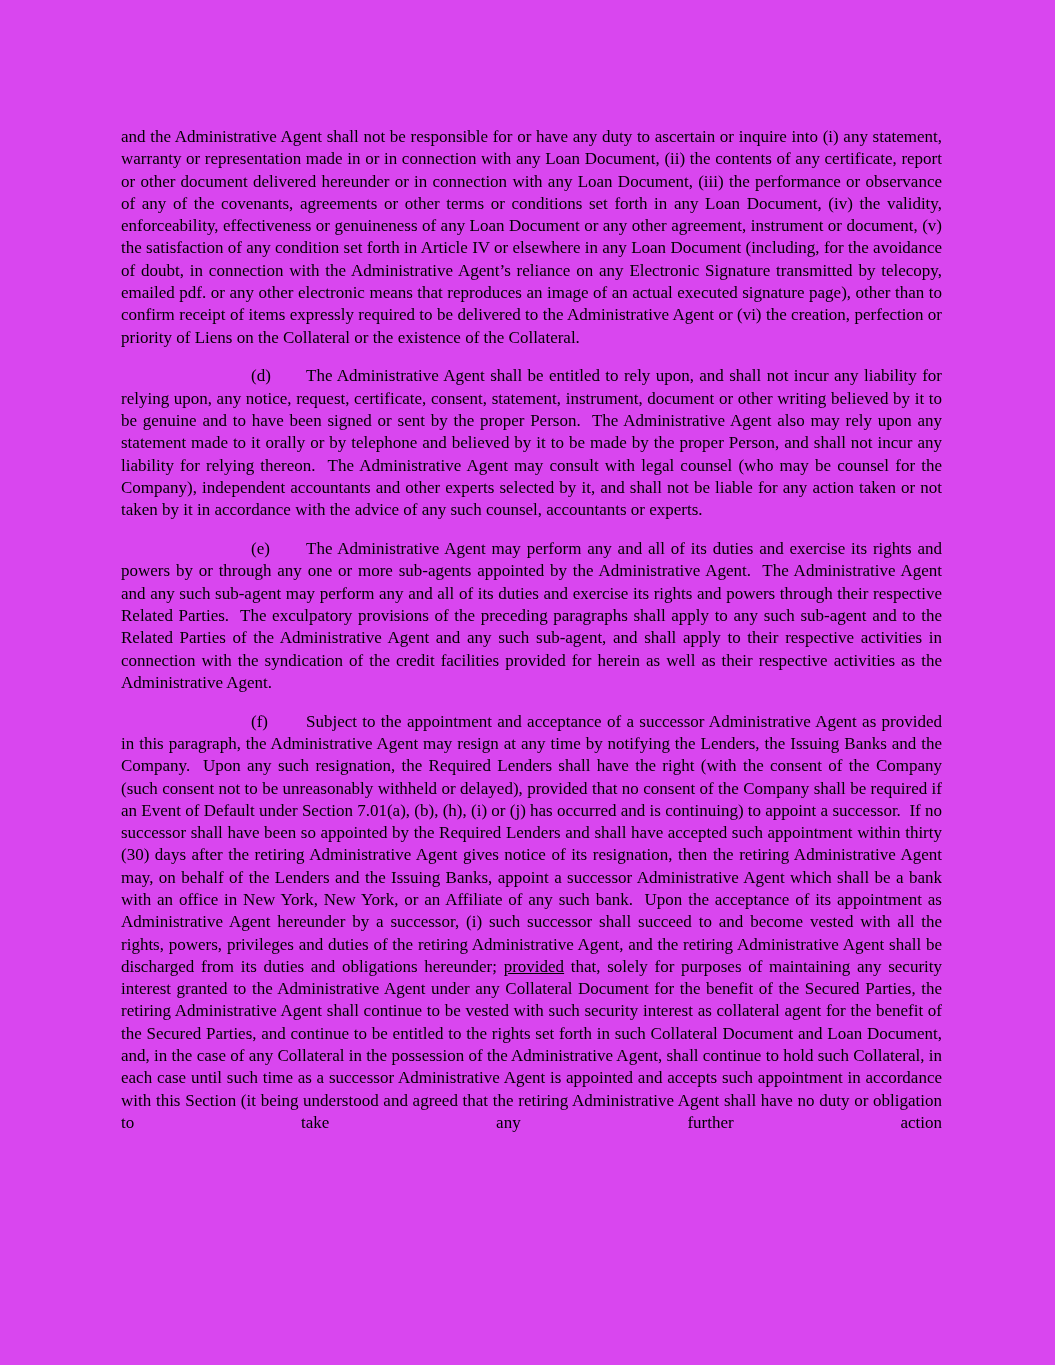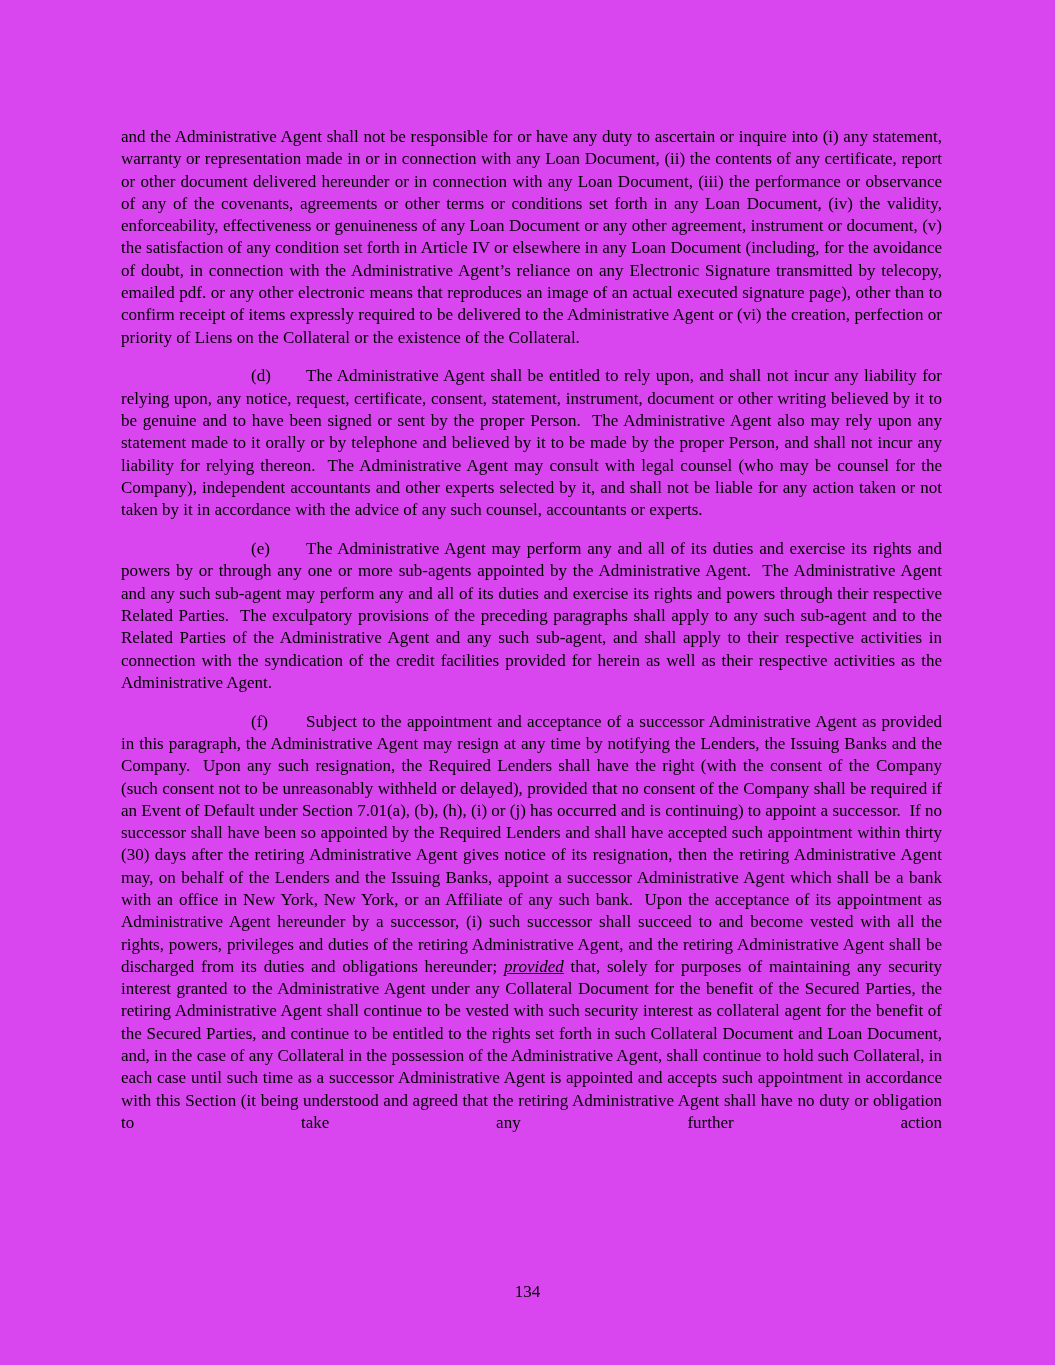--- a/index.html
+++ b/index.html
@@ -37,21 +37,20 @@
   .tab {
     display: inline-block;
     width: 130px;
   }
   .plabel {
     display: inline-block;
     width: 55px;
   }
   .underlined {
     text-decoration: underline;
-    font-style: italic;
   }
   .page-number {
     position: absolute;
     top: 1281px;
     left: 0;
     width: 100%;
     text-align: center;
     font-size: 17px;
     line-height: 22.3px;
   }
@@ -65,14 +64,13 @@
     <p class="para"><span>and the Administrative Agent shall not be responsible for or have any duty to ascertain or inquire into (i) any statement, warranty or representation made in or in connection with any Loan Document, (ii) the contents of any certificate, report or other document delivered hereunder or in connection with any Loan Document, (iii) the performance or observance of any of the covenants, agreements or other terms or conditions set forth in any Loan Document, (iv) the validity, enforceability, effectiveness or genuineness of any Loan Document or any other agreement, instrument or document, (v) the satisfaction of any condition set forth in Article IV or elsewhere in any Loan Document (including, for the avoidance of doubt, in connection with the Administrative Agent’s reliance on any Electronic Signature transmitted by telecopy, emailed pdf. or any other electronic means that reproduces an image of an actual executed signature page), other than to confirm receipt of items expressly required to be delivered to the Administrative Agent or (vi) the creation, perfection or priority of Liens on the Collateral or the existence of the Collateral.</span></p>
 
     <p class="para"><span class="tab"></span><span class="plabel">(d)</span><span>The Administrative Agent shall be entitled to rely upon, and shall not incur any liability for relying upon, any notice, request, certificate, consent, statement, instrument, document or other writing believed by it to be genuine and to have been signed or sent by the proper Person.  The Administrative Agent also may rely upon any statement made to it orally or by telephone and believed by it to be made by the proper Person, and shall not incur any liability for relying thereon.  The Administrative Agent may consult with legal counsel (who may be counsel for the Company), independent accountants and other experts selected by it, and shall not be liable for any action taken or not taken by it in accordance with the advice of any such counsel, accountants or experts.</span></p>
 
     <p class="para"><span class="tab"></span><span class="plabel">(e)</span><span>The Administrative Agent may perform any and all of its duties and exercise its rights and powers by or through any one or more sub-agents appointed by the Administrative Agent.  The Administrative Agent and any such sub-agent may perform any and all of its duties and exercise its rights and powers through their respective Related Parties.  The exculpatory provisions of the preceding paragraphs shall apply to any such sub-agent and to the Related Parties of the Administrative Agent and any such sub-agent, and shall apply to their respective activities in connection with the syndication of the credit facilities provided for herein as well as their respective activities as the Administrative Agent.</span></p>
 
     <p class="para para-f"><span class="tab"></span><span class="plabel">(f)</span><span>Subject to the appointment and acceptance of a successor Administrative Agent as provided in this paragraph, the Administrative Agent may resign at any time by notifying the Lenders, the Issuing Banks and the Company.  Upon any such resignation, the Required Lenders shall have the right (with the consent of the Company (such consent not to be unreasonably withheld or delayed), provided that no consent of the Company shall be required if an Event of Default under Section 7.01(a), (b), (h), (i) or (j) has occurred and is continuing) to appoint a successor.  If no successor shall have been so appointed by the Required Lenders and shall have accepted such appointment within thirty (30) days after the retiring Administrative Agent gives notice of its resignation, then the retiring Administrative Agent may, on behalf of the Lenders and the Issuing Banks, appoint a successor Administrative Agent which shall be a bank with an office in New York, New York, or an Affiliate of any such bank.  Upon the acceptance of its appointment as Administrative Agent hereunder by a successor, (i) such successor shall succeed to and become vested with all the rights, powers, privileges and duties of the retiring Administrative Agent, and the retiring Administrative Agent shall be discharged from its duties and obligations hereunder; </span><span class="underlined">provided</span><span> that, solely for purposes of maintaining any security interest granted to the Administrative Agent under any Collateral Document for the benefit of the Secured Parties, the retiring Administrative Agent shall continue to be vested with such security interest as collateral agent for the benefit of the Secured Parties, and continue to be entitled to the rights set forth in such Collateral Document and Loan Document, and, in the case of any Collateral in the possession of the Administrative Agent, shall continue to hold such Collateral, in each case until such time as a successor Administrative Agent is appointed and accepts such appointment in accordance with this Section (it being understood and agreed that the retiring Administrative Agent shall have no duty or obligation to take any further action</span></p>
 
   </main>
 
-  <footer class="page-number">134</footer>
 </div>
 
 </body></html>

